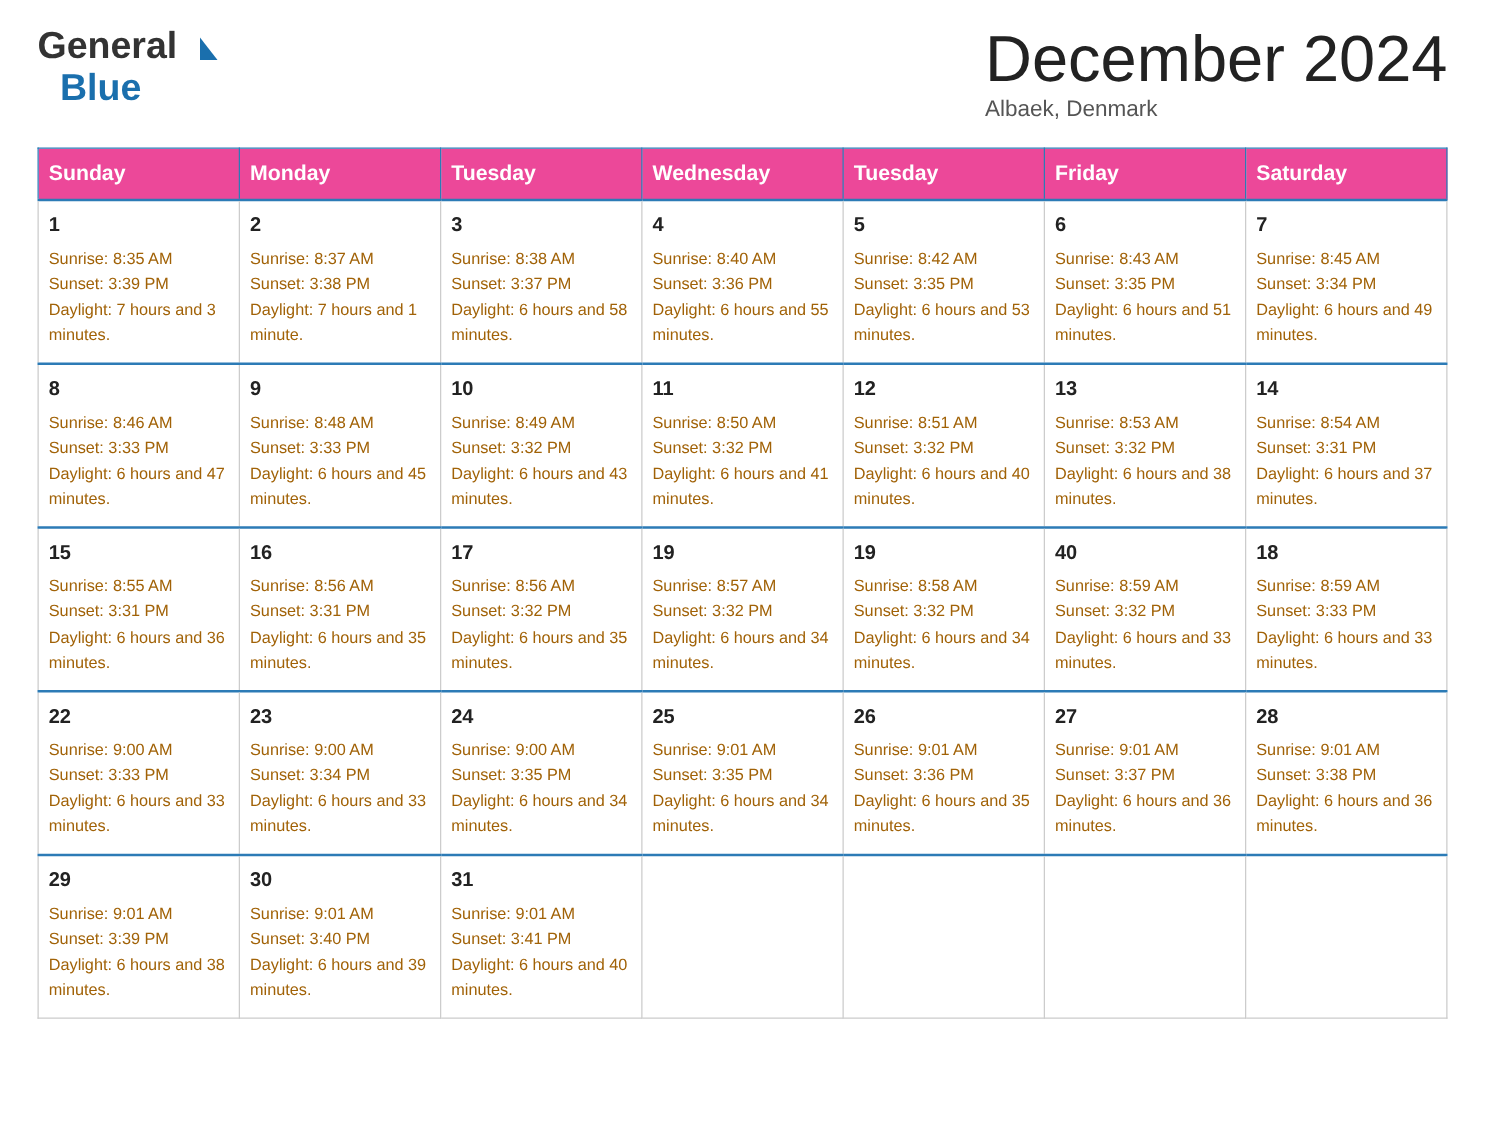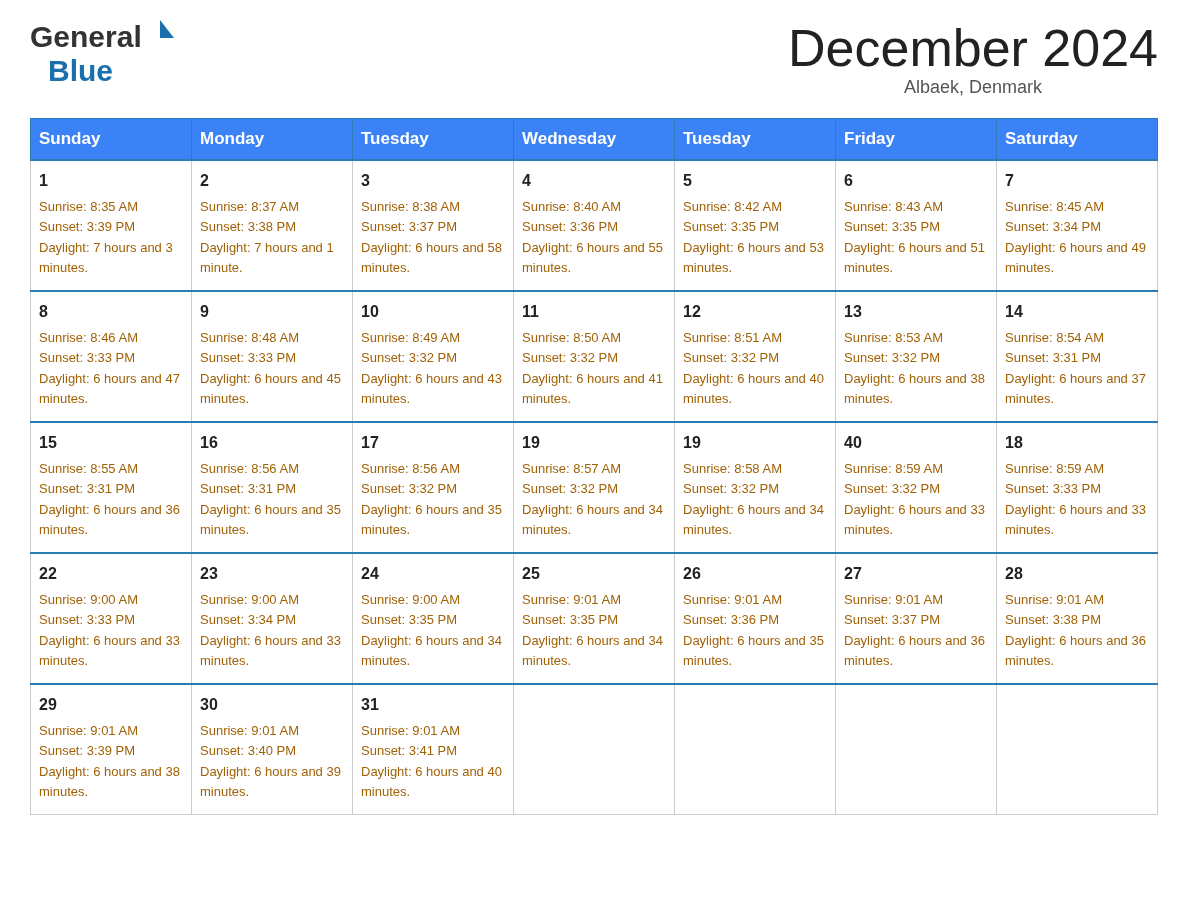--- a/index.html
+++ b/index.html
@@ -15,40 +15,40 @@
       justify-content: space-between;
       align-items: flex-start;
       margin-bottom: 20px;
     }
     .logo {
       display: flex;
       flex-direction: column;
       align-items: flex-start;
     }
     .title-block {
-      text-align: center;
+      text-align: left;
     }
     .title-block h1 {
       font-size: 52px;
       font-weight: normal;
       color: #222;
       line-height: 1.1;
     }
     .title-block h2 {
       font-size: 18px;
       font-weight: normal;
       color: #555;
     }
     table {
       width: 100%;
       border-collapse: collapse;
       table-layout: fixed;
     }
     thead tr th {
-      background-color: #3b82f6;
+      background-color: #ec4899;
       color: #fff;
       font-size: 17px;
       font-weight: bold;
       padding: 10px 8px;
       text-align: left;
       border: 1px solid #2c7bb6;
     }
     tbody tr td {
       vertical-align: top;
       padding: 8px 8px 12px 8px;
@@ -71,21 +71,21 @@
       color: #a16207;
       line-height: 1.55;
     }
     tbody tr td.empty {
       background: #fff;
       border-top: 2px solid #2c7bb6;
     }
     .logo-wrapper {
       display: flex;
       flex-direction: row;
-      align-items: flex-start;
+      align-items: center;
       gap: 16px;
     }
     .logo-general {
       font-size: 30px;
       font-weight: bold;
       color: #333;
     }
     .logo-arrow {
       display: inline-block;
       width: 0;

